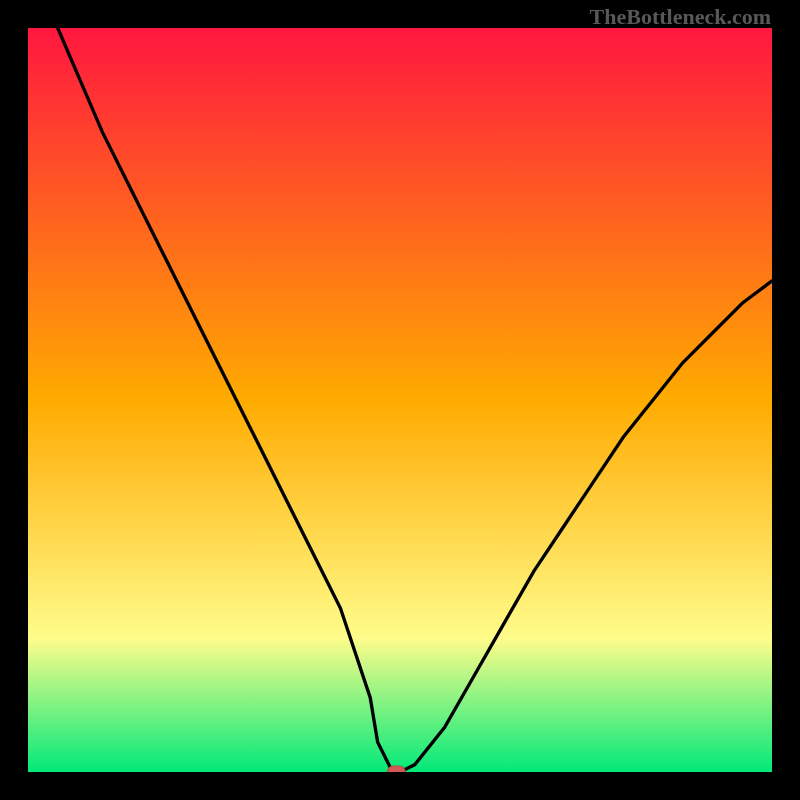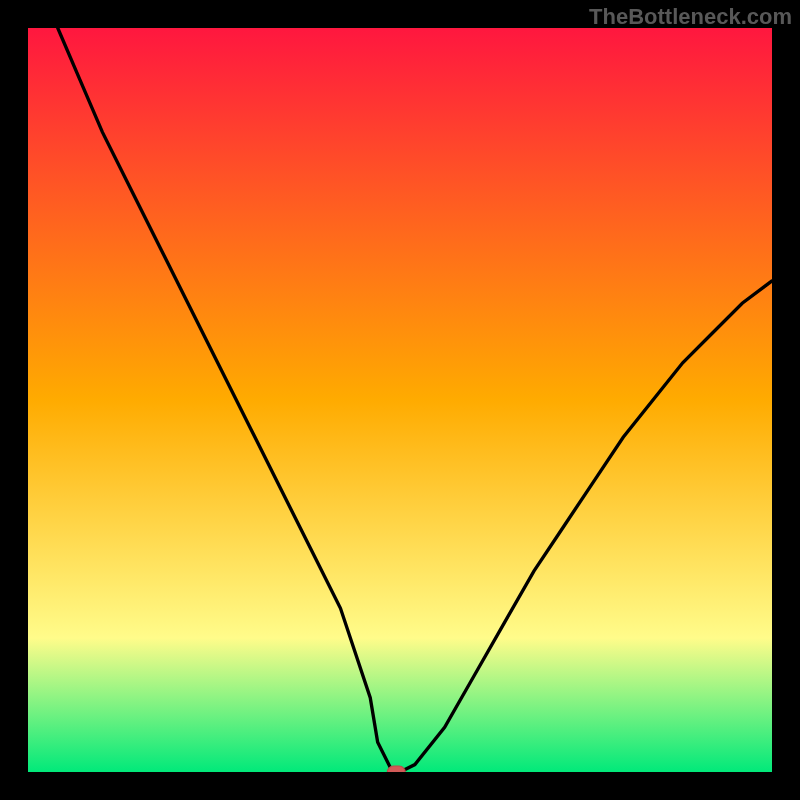--- a/index.html
+++ b/index.html
@@ -13,25 +13,25 @@
   .outer {
     width: 800px;
     height: 800px;
     background: #000000;
     position: relative;
     box-sizing: border-box;
   }
   .watermark {
     position: absolute;
     top: 4px;
-    right: 8px;
+    right: 29px;
     color: #585858;
     font-size: 22px;
     font-weight: bold;
-    font-family: Liberation Sans, sans-serif;
+    font-family: Liberation Serif, serif;
     letter-spacing: 0px;
   }
   .plot {
     position: absolute;
     left: 28px;
     top: 28px;
     width: 744px;
     height: 744px;
   }
   .plot svg {

